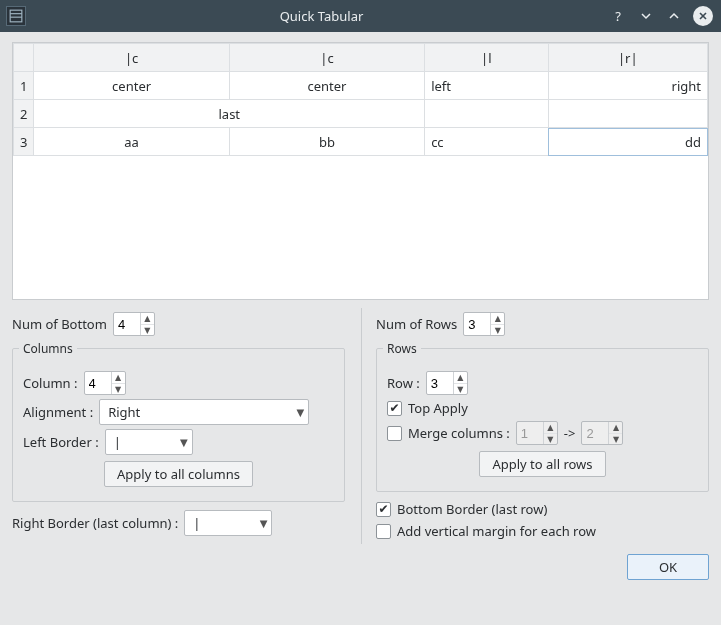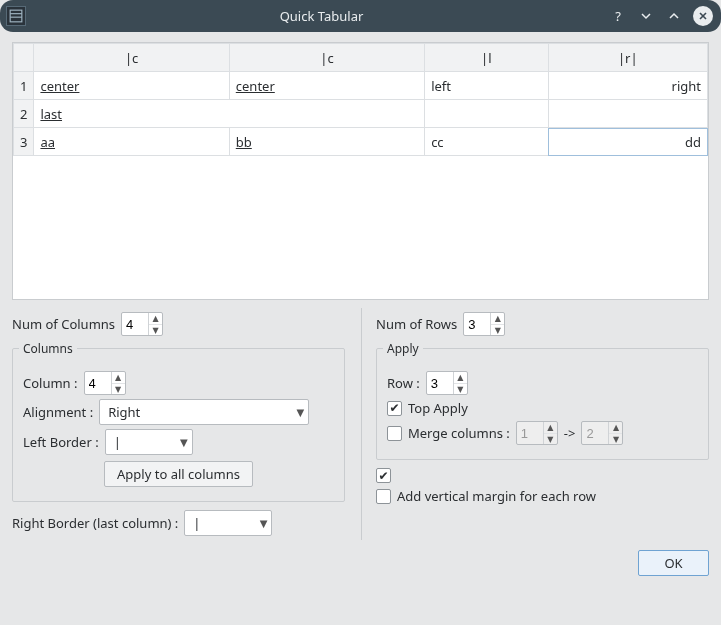--- a/index.html
+++ b/index.html
@@ -14,21 +14,20 @@
     overflow: hidden;
   }
   
   .titlebar {
     height: 32px;
     background: #3b4a54;
     color: #e9edef;
     display: flex;
     align-items: center;
     padding: 0 8px 0 6px;
-    border-radius: 13px;
   }
   .titlebar .app-icon {
     width: 20px; height: 20px;
     background: #2a333b;
     border: 1px solid #576a77;
     display: flex; align-items: center; justify-content: center;
     margin-right: 8px;
   }
   .titlebar .app-icon svg { width: 14px; height: 14px; }
   .titlebar .title {
@@ -75,21 +74,21 @@
   table.grid .corner {
     width: 18px;
     background: #f1f2f3;
   }
   table.grid tbody th.rowhdr {
     width: 18px;
     background: #f1f2f3;
     font-weight: 400;
     text-align: center;
   }
-  td.al-c { text-align: left; text-decoration: underline; }
+  td.al-c { text-align: center; }
   td.al-l { text-align: left; }
   td.al-r { text-align: right; }
   td.selected { background: #eef5fb; outline: 1px solid #9fbfdc; outline-offset: -1px; }
 
   
   .controls {
     display: flex;
     gap: 16px;
     margin-top: 8px;
   }
@@ -192,21 +191,21 @@
     height: 26px;
     padding: 0 12px;
     border-radius: 2px;
     cursor: pointer;
     font-size: 13px;
   }
   .btn.primary {
     border-color: #6fa3d2;
     background: #eaf2fa;
   }
-  .btn.fixed { width: 71px; }
+  .btn.fixed { width: 82px; }
 
   .footer {
     display: flex;
     justify-content: flex-end;
     gap: 10px;
     margin-top: 10px;
   }
 </style>
 </head>
 <body>
@@ -276,21 +275,21 @@
           <td class="al-r selected">dd</td>
         </tr>
       </tbody>
     </table>
   </div>
 
   <div class="controls">
 
     <div class="col-side">
       <div class="line">
-        <label>Num of Columns</label>
+        <label>Num of Bottom</label>
         <div class="spin">
           <input value="4" style="">
           <div class="arrows">
               <div class="arr">▲</div>
               <div class="arr">▼</div>
             </div>
         </div>
       </div>
 
       <fieldset class="groupbox">
@@ -341,21 +340,21 @@
         <div class="spin">
           <input value="3" style="">
           <div class="arrows">
               <div class="arr">▲</div>
               <div class="arr">▼</div>
             </div>
         </div>
       </div>
 
       <fieldset class="groupbox">
-        <legend>Apply</legend>
+        <legend>Rows</legend>
         <div class="line">
           <label>Row :</label>
           <div class="spin">
             <input value="3" style="">
             <div class="arrows">
                 <div class="arr">▲</div>
                 <div class="arr">▼</div>
               </div>
           </div>
         </div>
@@ -379,25 +378,31 @@
           </div>
           <span>-&gt;</span>
           <div class="spin disabled">
             <input disabled="" value="2" style="">
             <div class="arrows">
                 <div class="arr">▲</div>
                 <div class="arr">▼</div>
               </div>
           </div>
         </div>
+        <div class="line" style="justify-content:center; margin-top:6px;">
+          <div class="btn">
+              <span>Apply to all rows</span>
+            </div>
+        </div>
       </fieldset>
 
       <div class="line">
         <div class="checkbox">
           <span class="box">✔</span>
+          <span>Bottom Border (last row)</span>
         </div>
       </div>
       <div class="line">
         <div class="checkbox unchecked">
           <span class="box">✔</span>
           <span>Add vertical margin for each row</span>
         </div>
       </div>
     </div>
   </div>

